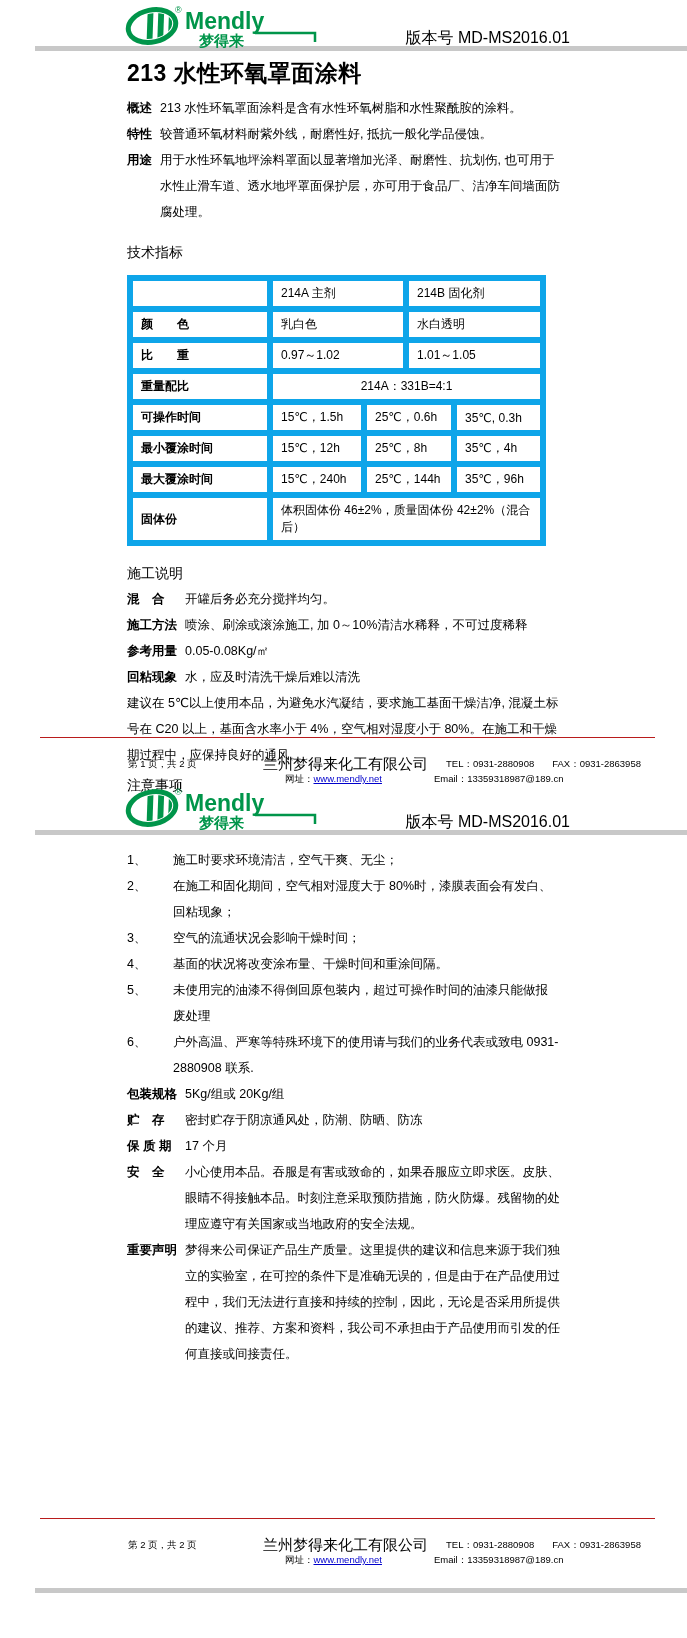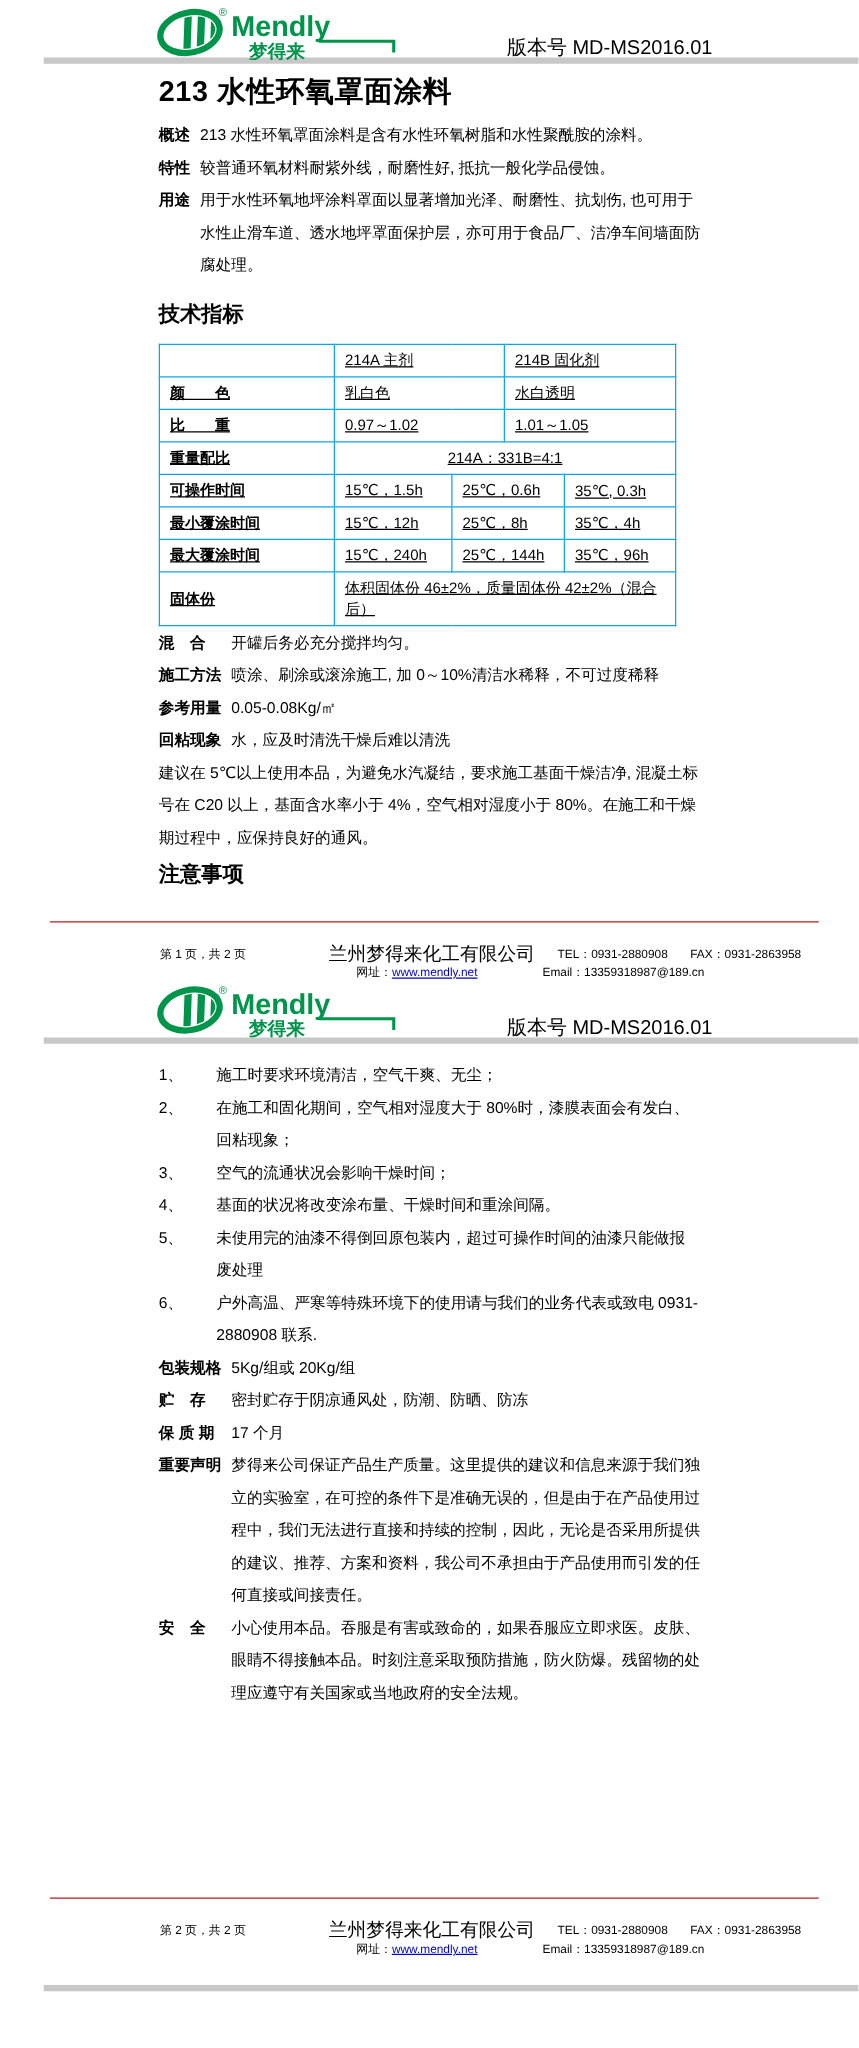--- a/index.html
+++ b/index.html
@@ -20,25 +20,25 @@
 
   .content{padding:0 127px;}
   .title{font-size:23px;font-weight:bold;margin:7px 0 6px 0;letter-spacing:0.5px;}
 
   .row{display:flex;font-size:12.5px;line-height:26px;}
   .row .lbl{font-weight:bold;flex:0 0 auto;}
   .row .txt{flex:1 1 auto;}
   .introrow .lbl{width:33px;}
   .applyrow .lbl,.inforow .lbl{width:58px;}
 
-  .heading{font-size:17px;font-weight:bold;line-height:26px;margin-top:4px;}
+  .heading{font-size:14px;font-weight:normal;line-height:26px;margin-top:4px;}
   .heading.space{margin-top:14px;}
 
   table.tech{border-collapse:collapse;margin-top:10px;width:413px;font-size:12px;table-layout:fixed;}
-  table.tech td{border:1px solid #0ea5e9;padding:4px 8px;height:15px;vertical-align:middle;text-decoration:underline;}
+  table.tech td{border:6px solid #0ea5e9;padding:4px 8px;height:15px;vertical-align:middle;}
   table.tech td.lblcell{font-weight:bold;}
   table.tech td.ctr{text-align:center;}
 
   .listrow{display:flex;font-size:12.5px;line-height:26px;}
   .listrow .num{flex:0 0 46px;}
   .listrow .txt{flex:1 1 auto;}
 
   .footer{position:absolute;left:40px;width:615px;border-top:1px solid #b91c1c;padding-top:18px;font-size:9.5px;}
   #page1 .footer{top:737px;}
   #page2 .footer{top:748px;}
@@ -149,20 +149,21 @@
           <td colspan="2">25℃，144h</td>
           <td>35℃，96h</td>
         </tr>
         <tr>
           <td class="lblcell">固体份</td>
           <td colspan="4">体积固体份 46±2%，质量固体份 42±2%（混合后）</td>
         </tr>
       </tbody>
         </table>
 
+      <div class="heading space">施工说明</div>
 
       <div class="row applyrow">
         <div class="lbl">混　合</div>
         <div class="txt">开罐后务必充分搅拌均匀。</div>
       </div>
       <div class="row applyrow">
         <div class="lbl">施工方法</div>
         <div class="txt">喷涂、刷涂或滚涂施工, 加 0～10%清洁水稀释，不可过度稀释</div>
       </div>
       <div class="row applyrow">
@@ -254,26 +255,26 @@
       </div>
       <div class="row inforow">
         <div class="lbl">贮　存</div>
         <div class="txt">密封贮存于阴凉通风处，防潮、防晒、防冻</div>
       </div>
       <div class="row inforow">
         <div class="lbl">保 质 期</div>
         <div class="txt">17 个月</div>
       </div>
       <div class="row inforow">
+        <div class="lbl">安　全</div>
+        <div class="txt">小心使用本品。吞服是有害或致命的，如果吞服应立即求医。皮肤、眼睛不得接触本品。时刻注意采取预防措施，防火防爆。残留物的处理应遵守有关国家或当地政府的安全法规。</div>
+      </div>
+      <div class="row inforow">
         <div class="lbl">重要声明</div>
         <div class="txt">梦得来公司保证产品生产质量。这里提供的建议和信息来源于我们独立的实验室，在可控的条件下是准确无误的，但是由于在产品使用过程中，我们无法进行直接和持续的控制，因此，无论是否采用所提供的建议、推荐、方案和资料，我公司不承担由于产品使用而引发的任何直接或间接责任。</div>
-      </div>
-      <div class="row inforow">
-        <div class="lbl">安　全</div>
-        <div class="txt">小心使用本品。吞服是有害或致命的，如果吞服应立即求医。皮肤、眼睛不得接触本品。时刻注意采取预防措施，防火防爆。残留物的处理应遵守有关国家或当地政府的安全法规。</div>
       </div>
     </div>
 
     <div class="footer">
       <div class="footline">
         <span class="fpg">第 2 页，共 2 页</span>
         <span class="fco">兰州梦得来化工有限公司</span>
         <span class="ftel">TEL：0931-2880908</span>
         <span class="ffax">FAX：0931-2863958</span>
       </div>

